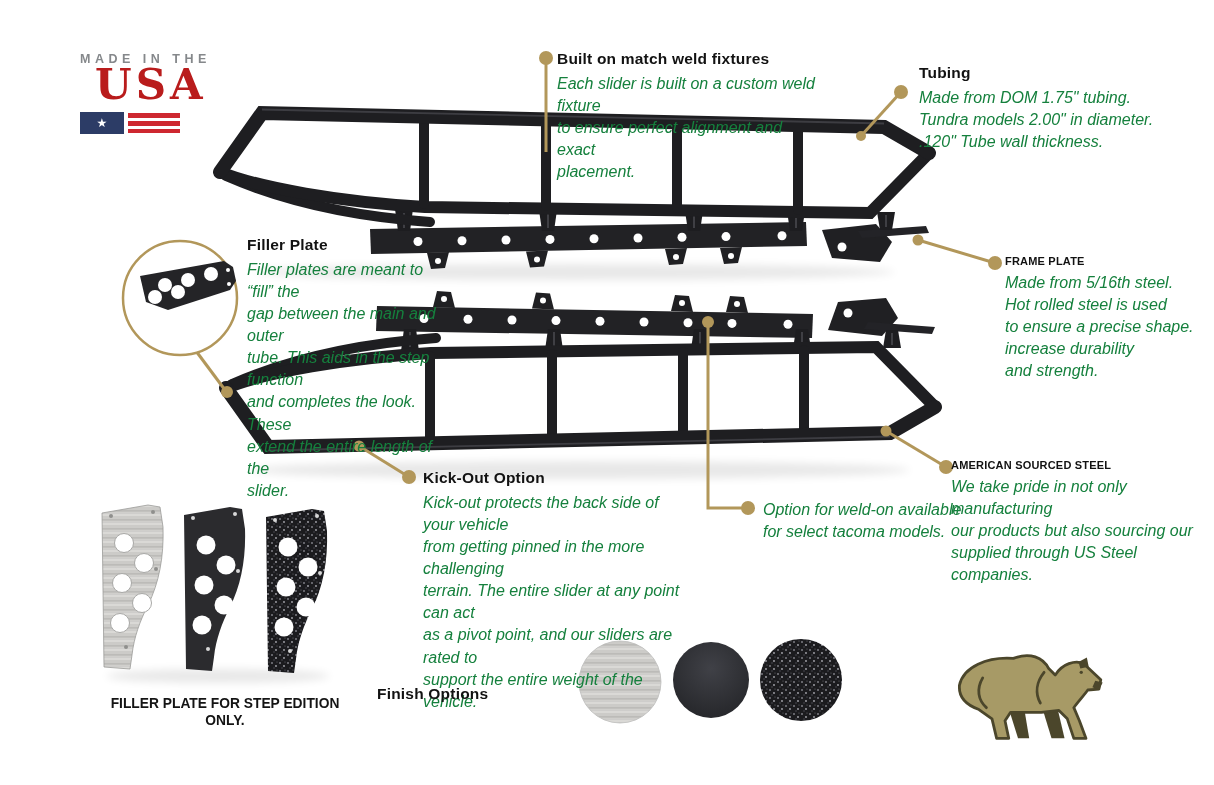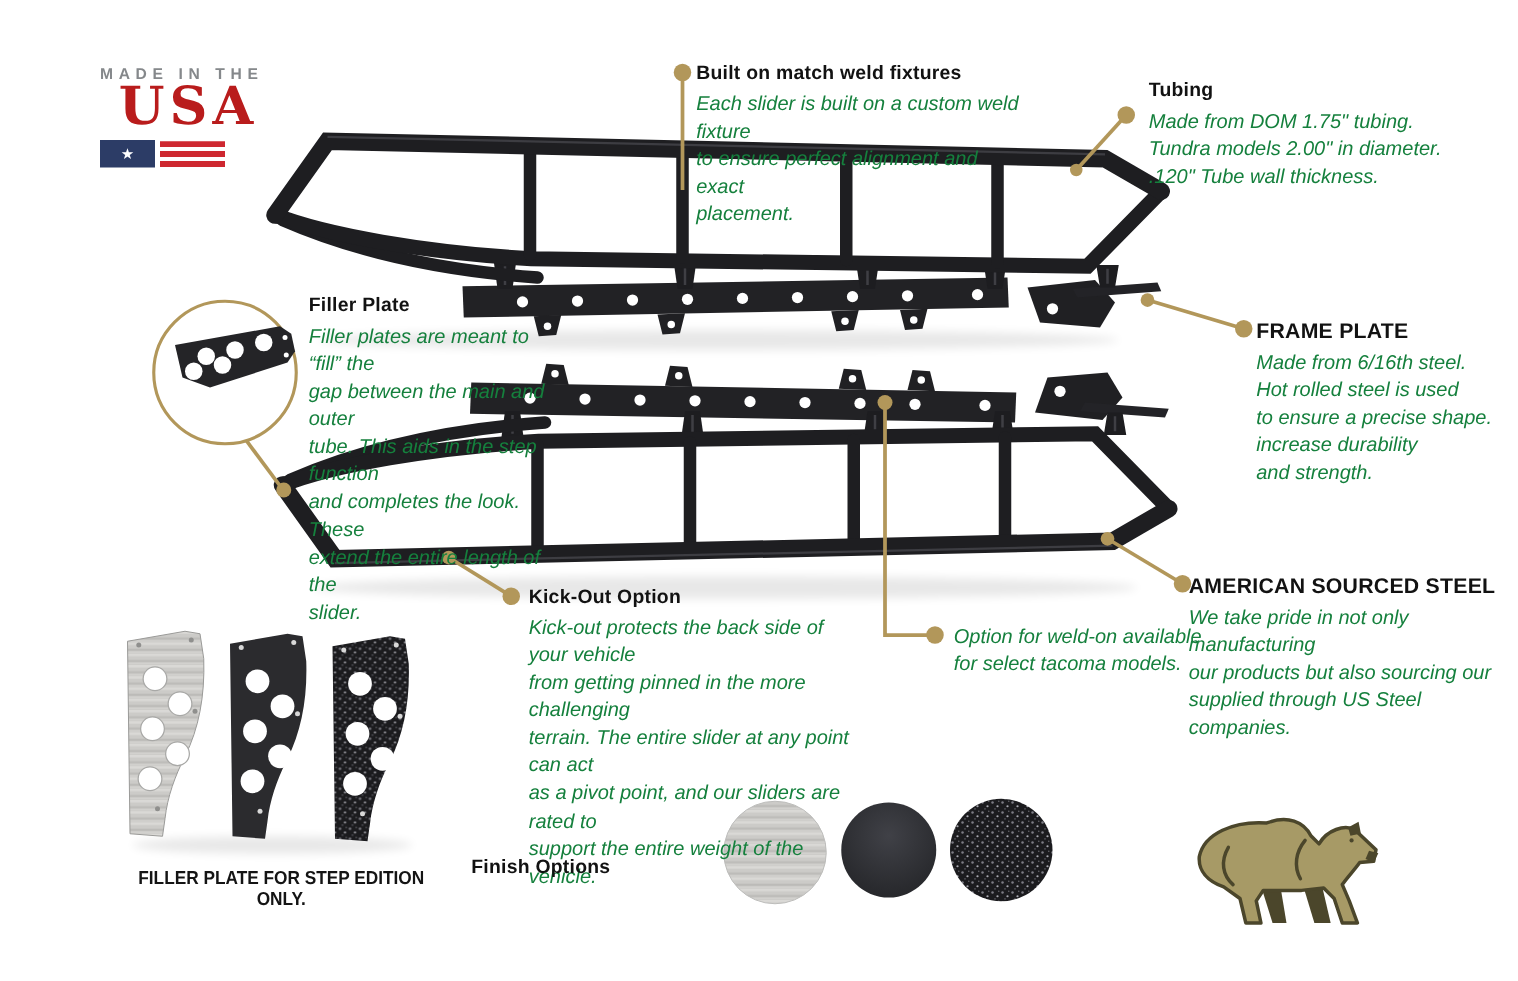--- a/index.html
+++ b/index.html
@@ -24,21 +24,21 @@
   .callout p{margin:0;font-size:16px;font-style:italic;line-height:1.38;color:#15803d;
              white-space:pre-line;}
   .co-weld   {left:557px;top:50px;width:260px;}
   .co-tubing {left:919px;top:64px;width:250px;}
   .co-filler {left:247px;top:236px;width:205px;}
   .co-frame  {left:1005px;top:255px;width:200px;}
   .co-kick   {left:423px;top:469px;width:270px;}
   .co-bolt   {left:763px;top:499px;width:225px;}
   .co-steel  {left:951px;top:459px;width:262px;}
   .co-finish {left:377px;top:649px;width:240px;margin-top:36px;}
-  .co-steel h3,.co-frame h3{font-size:17px;}
+  .co-steel h3,.co-frame h3{font-size:11px;}
 
   .plate-caption{position:absolute;left:95px;top:694px;width:260px;text-align:center;
      font-size:15px;font-weight:bold;color:#141414;letter-spacing:0px;
      transform:scaleX(.92);transform-origin:center top;}
 </style>
 </head>
 <body>
 
 <div class="canvas">
 
@@ -279,21 +279,21 @@
     <p>Filler plates are meant to “fill” the
 gap between the main and outer
 tube. This aids in the step function
 and completes the look. These
 extend the entire length of the
 slider.</p>
   </div>
 
   <div class="callout co-frame">
     <h3>FRAME PLATE</h3>
-    <p>Made from 6/16th steel.
+    <p>Made from 5/16th steel.
 Hot rolled steel is used
 to ensure a precise shape.
 increase durability
 and strength.</p>
   </div>
 
   <div class="callout co-kick">
     <h3>Kick-Out Option</h3>
     <p>Kick-out protects the back side of your vehicle
 from getting pinned in the more challenging

